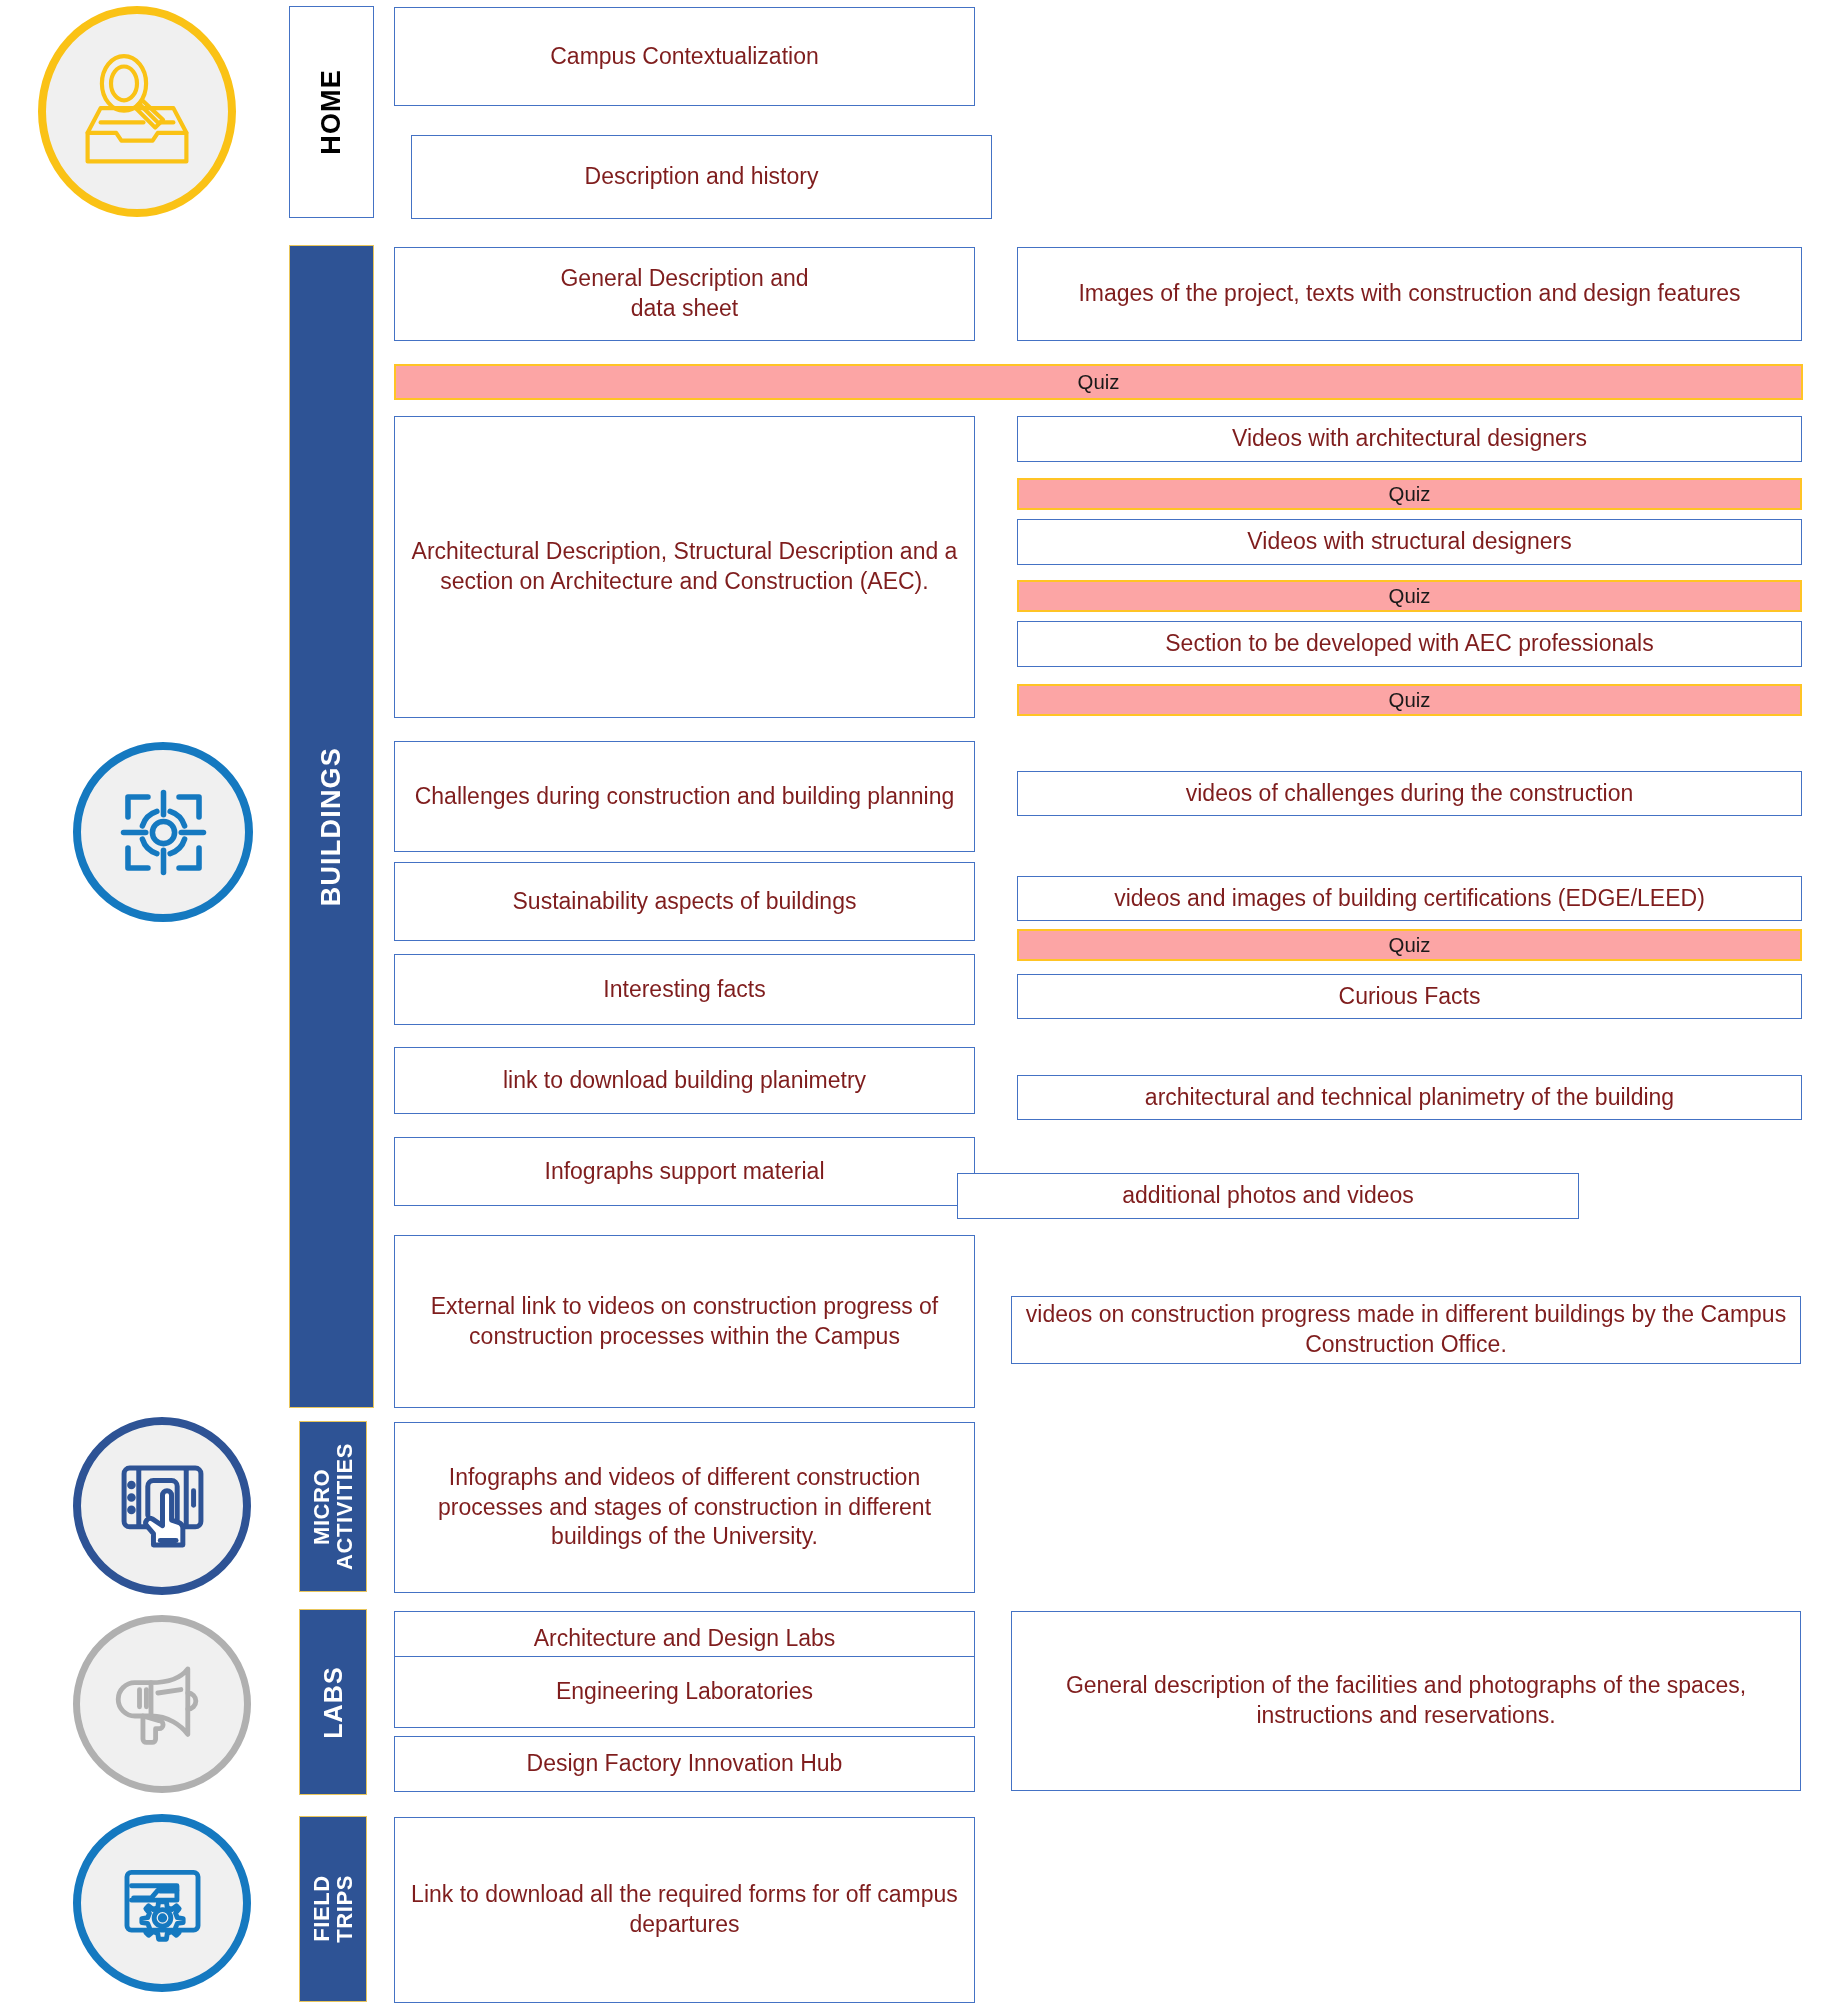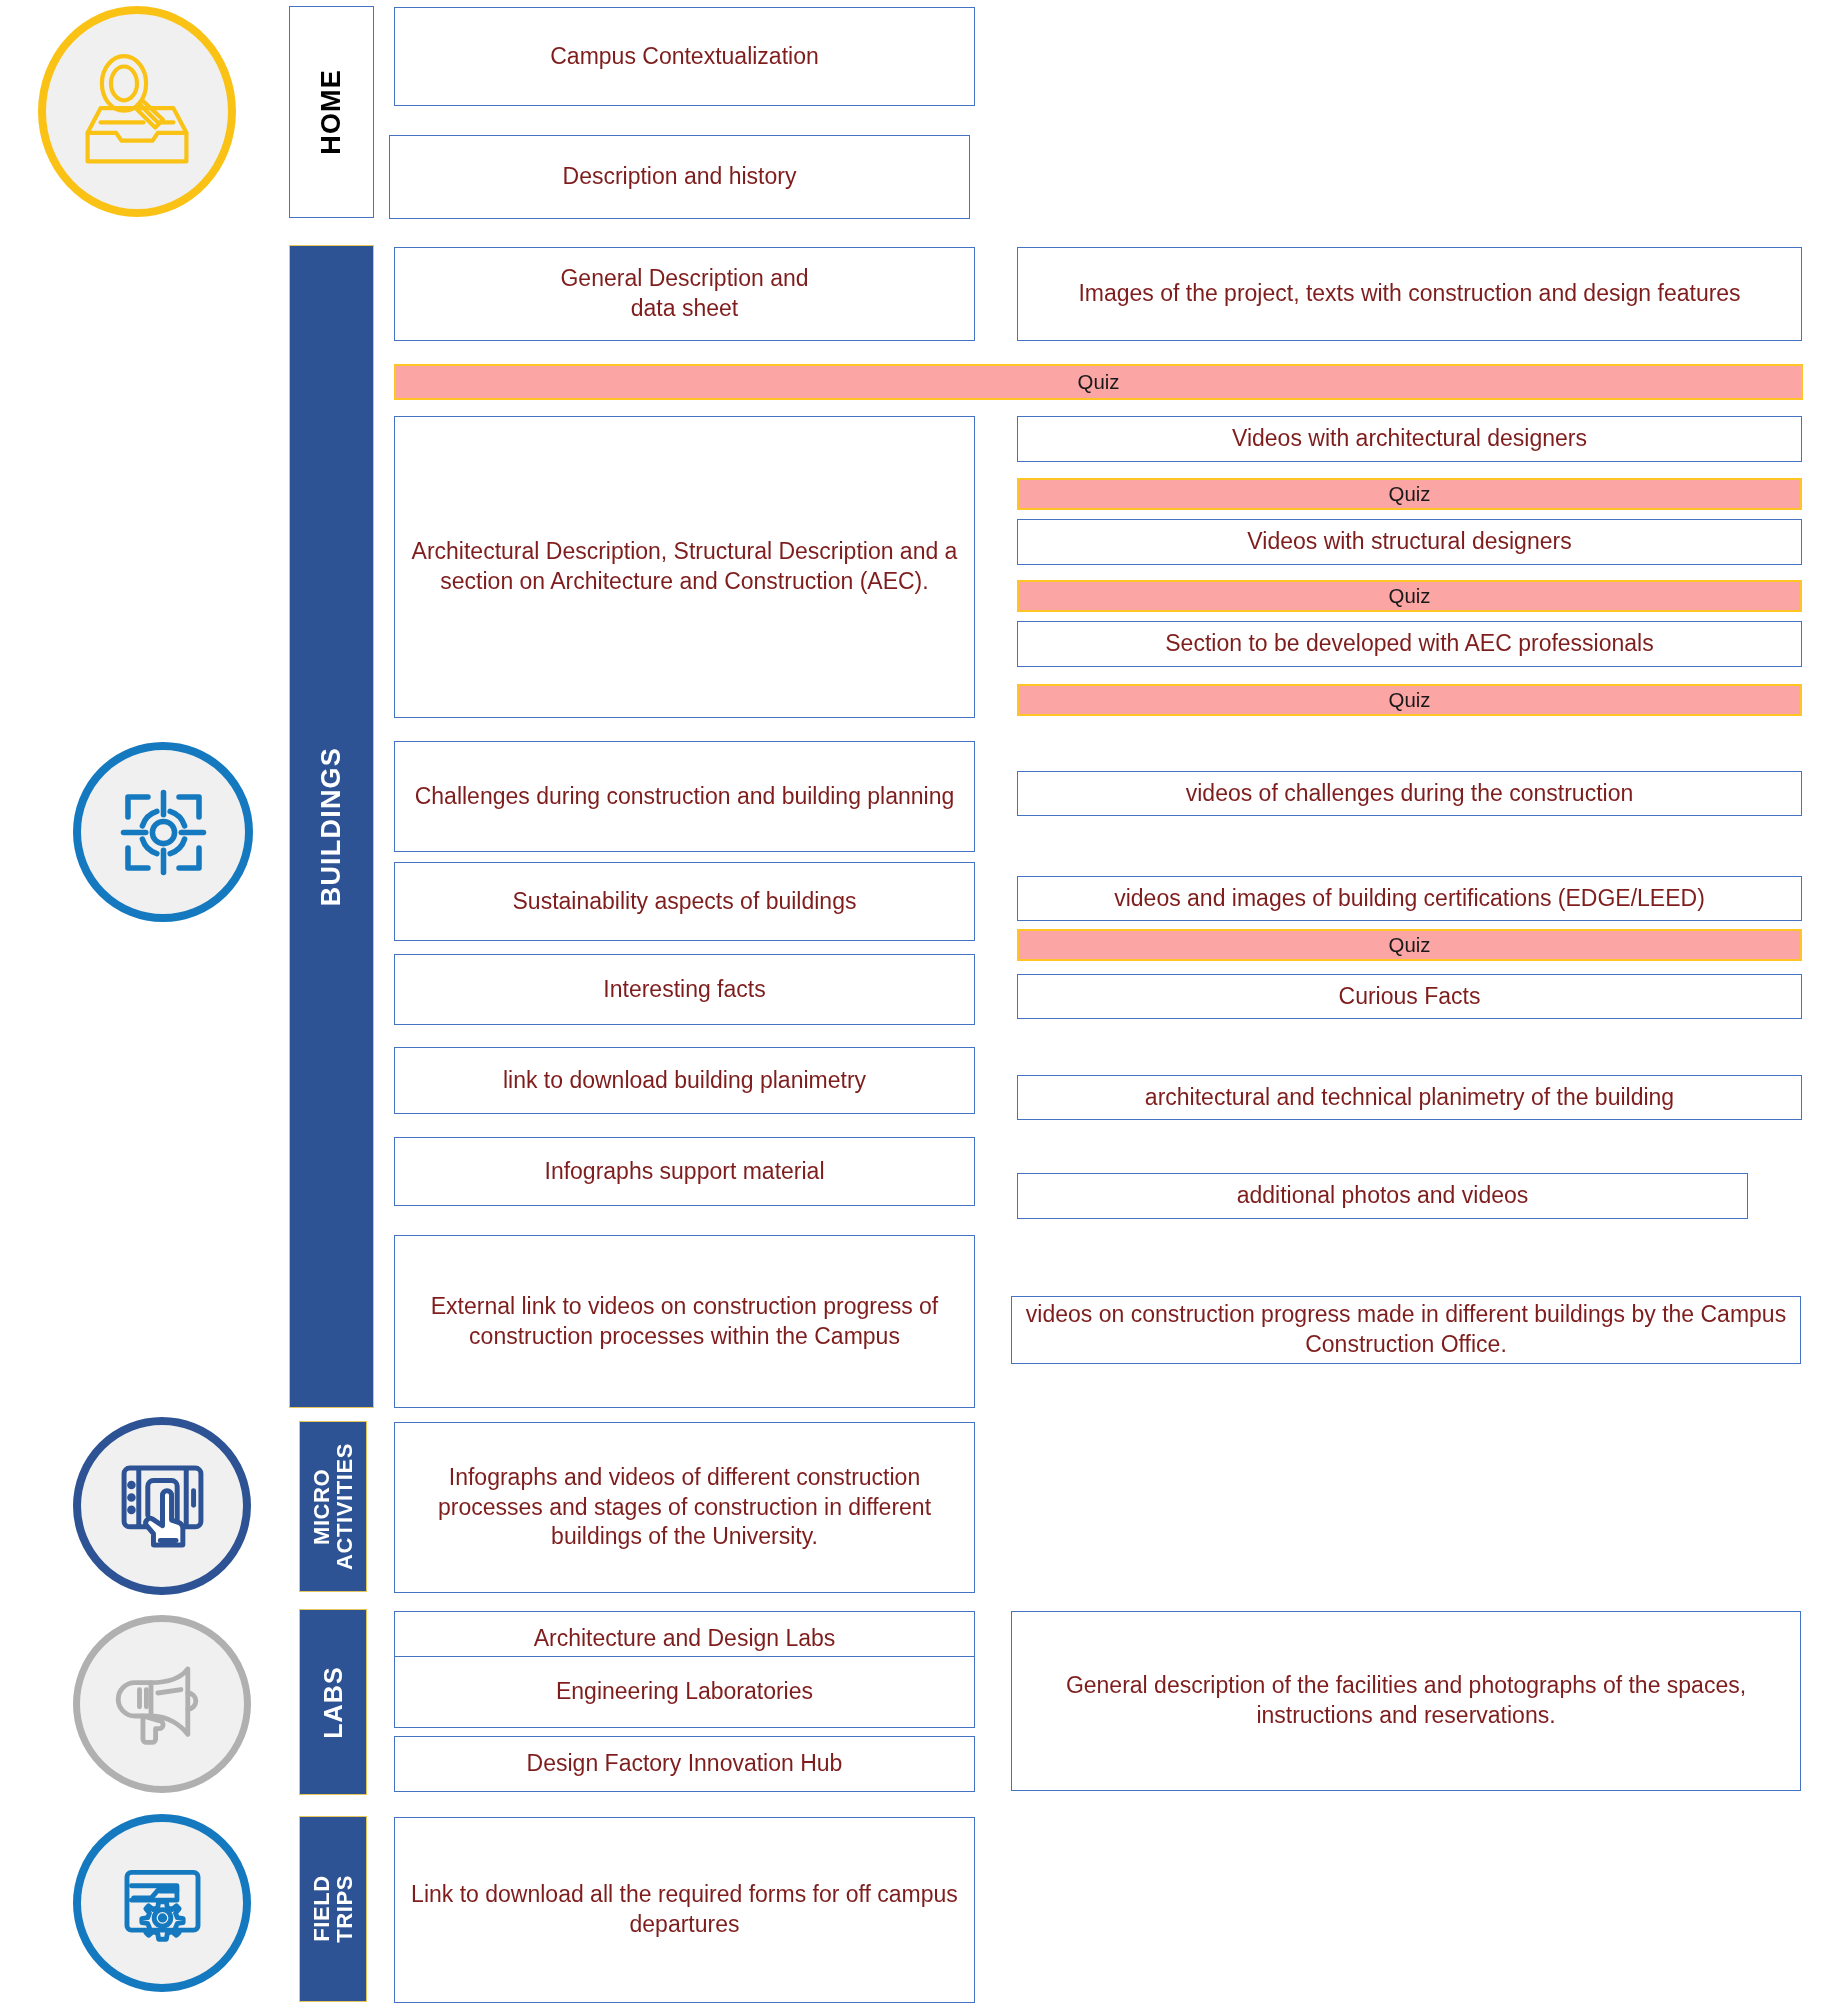--- a/index.html
+++ b/index.html
@@ -158,21 +158,21 @@
 
 <div class="vtab" style="left:299px; top:1816px; width:68px; height:186px; font-size:22px; letter-spacing:0.6px;">
   <span class="vtxt" style="white-space: pre-line;">FIELD
 TRIPS</span>
 </div>
 
 <div class="box" style="left:394px; top:7.4px; width:581px; height:99px;">
   <span>Campus Contextualization</span>
 </div>
 
-<div class="box" style="left:389px; top:135px; width:581px; height:84px;">
+<div class="box" style="left:411px; top:135px; width:581px; height:84px;">
   <span>Description and history</span>
 </div>
 
 <div class="box" style="left:394px; top:247px; width:581px; height:94px; white-space:pre-line;">
   <span style="white-space: pre-line;">General Description and
 data sheet</span>
 </div>
 
 <div class="box" style="left:394px; top:416px; width:581px; height:302px;">
   <span>Architectural Description, Structural Description and a section on Architecture and Construction (AEC).</span>
@@ -247,21 +247,21 @@
 </div>
 
 <div class="box" style="left:1017px; top:974px; width:785px; height:45px;">
   <span>Curious Facts</span>
 </div>
 
 <div class="box" style="left:1017px; top:1075px; width:785px; height:45px;">
   <span>architectural and technical planimetry of the building</span>
 </div>
 
-<div class="box" style="left:1017px; top:1173px; width:731px; height:46px;">
+<div class="box" style="left:957px; top:1173px; width:622px; height:46px;">
   <span>additional photos and videos</span>
 </div>
 
 <div class="box" style="left:1011px; top:1296px; width:790px; height:68px;">
   <span>videos on construction progress made in different buildings by the Campus Construction Office.</span>
 </div>
 
 <div class="box" style="left:394px; top:1422px; width:581px; height:171px;">
   <span>Infographs and videos of different construction processes and stages of construction in different buildings of the University.</span>
 </div>

